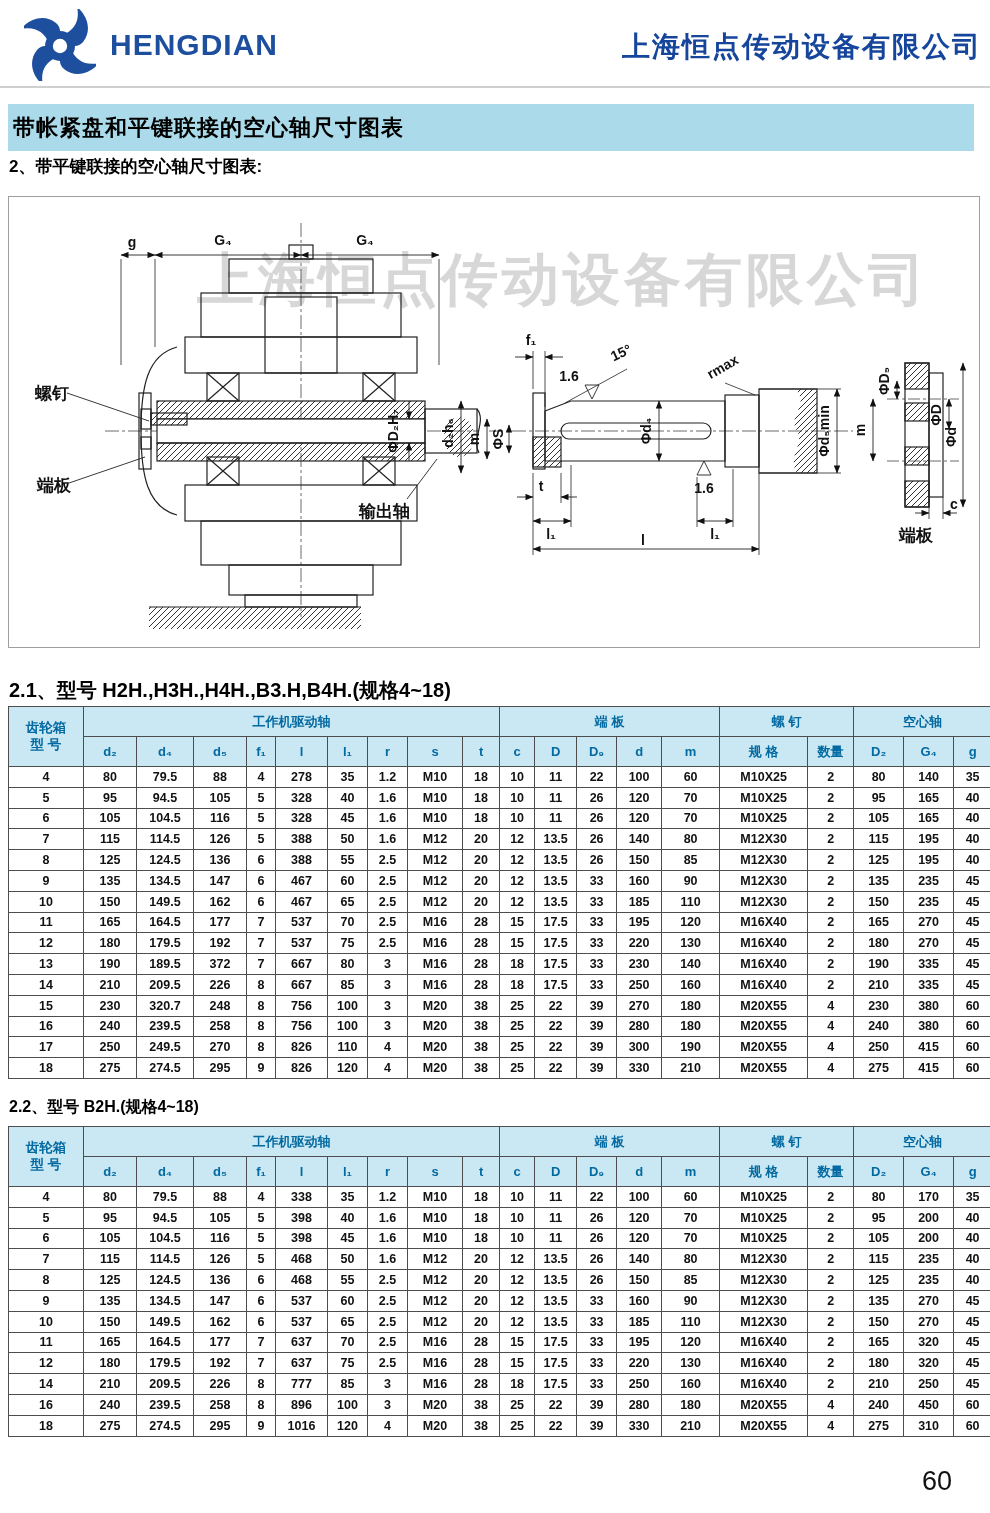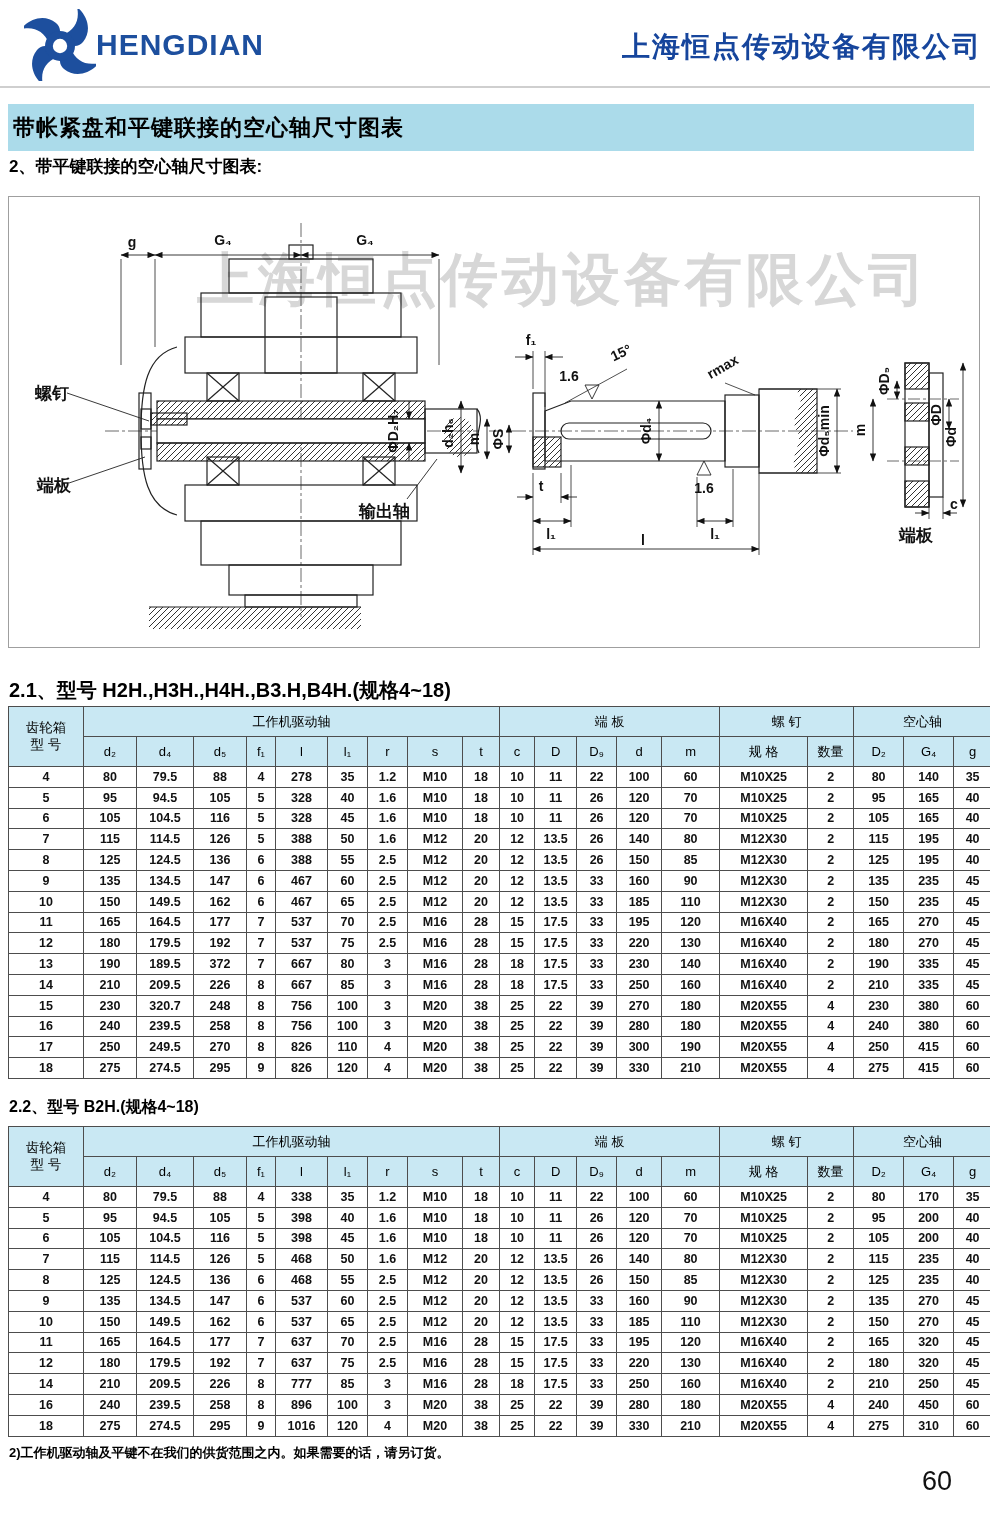--- a/index.html
+++ b/index.html
@@ -2,21 +2,21 @@
 <html><head>
 <meta charset="utf-8">
 <style>
   *{box-sizing:border-box;margin:0;padding:0}
   html,body{background:#fff}
   body{width:990px;height:1513px;position:relative;font-family:"Liberation Sans","DejaVu Sans",sans-serif;color:#000;overflow:hidden;outline:1px solid #e0e0e0}
 
   
   .header{position:absolute;top:0;left:0;width:990px;height:88px;border-bottom:2px solid #cfcfcf;background:#fff}
   .logo-wrap{position:absolute;left:24px;top:8px;width:340px;height:74px;display:flex;align-items:center}
-  .logo-text{color:#1d4f9e;font-size:30px;font-weight:bold;letter-spacing:1px;margin-left:0}
+  .logo-text{color:#1d4f9e;font-size:30px;font-weight:bold;letter-spacing:1px;margin-left:14px}
   .company{position:absolute;right:8px;top:28px;width:420px;text-align:right;color:#16459c;font-size:28px;font-weight:bold;font-family:"Liberation Serif","DejaVu Serif",serif;letter-spacing:2px}
 
   
   .title-bar{position:absolute;top:104px;left:8px;width:966px;height:47px;background:#abdbea;font-size:22px;font-weight:bold;line-height:47px;padding-left:5px;letter-spacing:1px}
 
   .sec-heading{position:absolute;left:9px;font-weight:bold;color:#000}
   .sec2{top:155px;font-size:17px}
   .sec21{top:677px;font-size:20px}
   .sec22{top:1097px;font-size:16px}
 
@@ -26,21 +26,21 @@
   .dl{font-size:14px;font-weight:bold;fill:#111}
   .cj{font-size:17px;font-weight:bold;fill:#111}
   .wm{font-size:57px;font-weight:bold;fill:#d7d7d7;letter-spacing:4px}
 
   
   .tbl-wrap{position:absolute;left:8px}
   .t21{top:706px}
   .t22{top:1126px}
   table.spec{border-collapse:collapse;table-layout:fixed;width:974px;background:#fff;border:1.5px solid #333}
   .spec th,.spec td{border:1px solid #4d4d4d;text-align:center;vertical-align:middle;overflow:hidden}
-  .spec thead th{background:#c9e8f3;font-weight:normal;font-size:13px;height:30px;color:#000000}
+  .spec thead th{background:#c9e8f3;font-weight:bold;font-size:13px;height:30px;color:#0369a1}
   .spec thead th.corner{white-space:pre-line;font-size:13.5px;line-height:1.2}
   .spec td{height:20.8px;font-size:12.5px;font-weight:bold;padding:0;color:#111}
 
   
   .notes{position:absolute;top:1444px;left:9px;font-size:13px;font-weight:bold;line-height:18px}
   .page-num{position:absolute;top:1466px;right:38px;font-size:27px;color:#111}
 </style>
 </head>
 <body>
 
@@ -964,15 +964,14 @@
           <td>4</td>
           <td>275</td>
           <td>310</td>
           <td>60</td>
         </tr>
       </tbody>
     </table>
 </div>
 
 <div class="notes">
-  <div>2)工作机驱动轴及平键不在我们的供货范围之内。如果需要的话，请另订货。</div>
 </div>
 <div class="page-num">60</div>
 
 </body></html>

